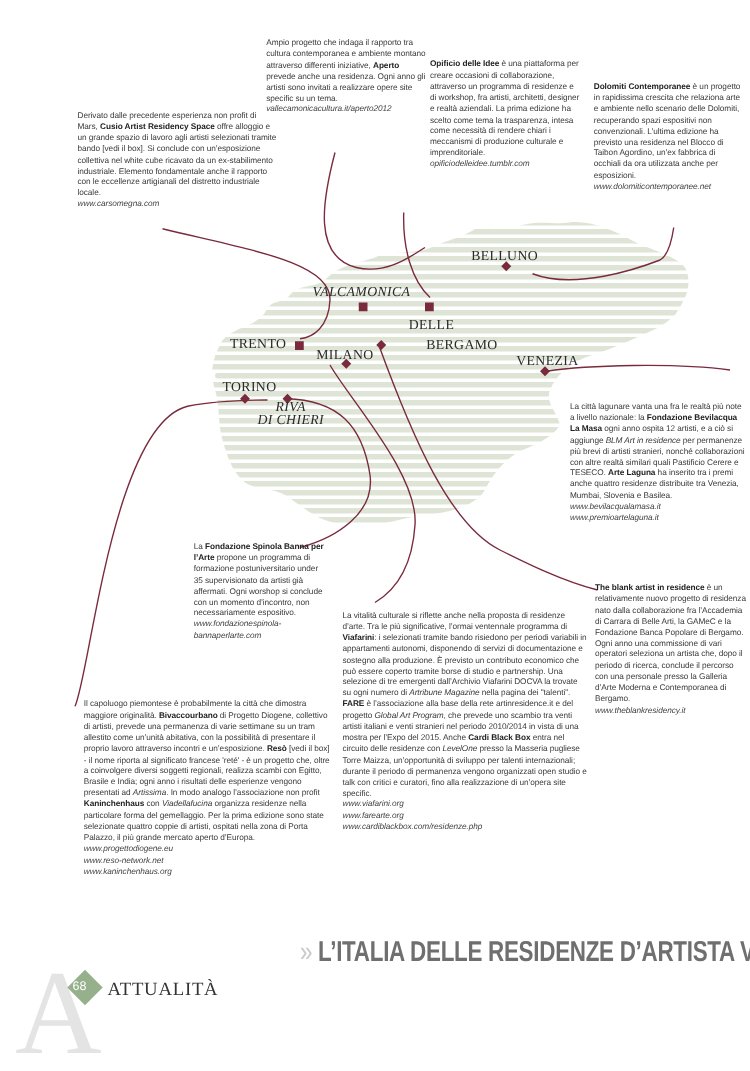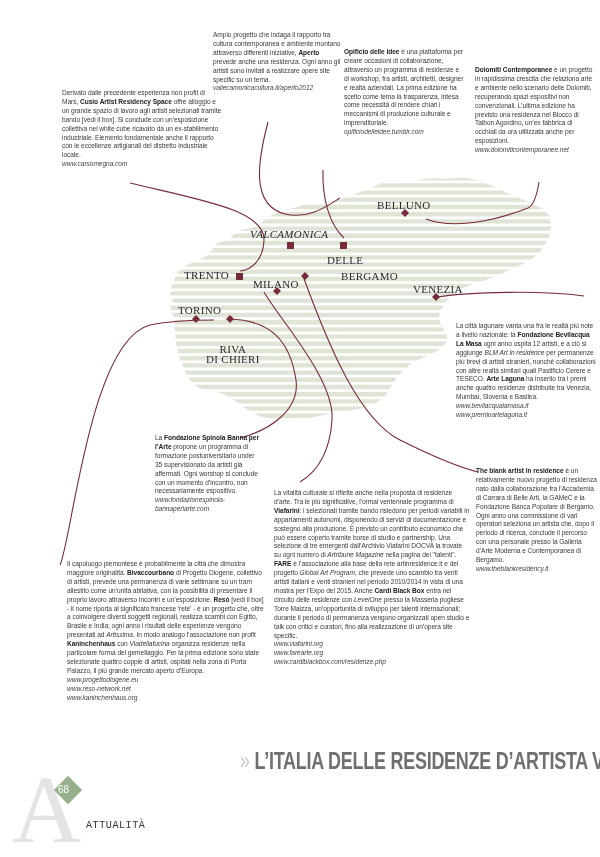--- a/index.html
+++ b/index.html
@@ -16,22 +16,22 @@
   .title { position:absolute; left:240px; top:748px; font-family:"Liberation Sans", sans-serif;
            font-weight:bold; font-size:23px; color:#6f6f6f; letter-spacing:-0.3px;
            transform:scaleX(0.78); transform-origin:left top; white-space:nowrap; }
   .title .chev { color:#c9c9c9; font-weight:normal; margin-right:6px; }
   .bigA { position:absolute; left:12px; top:770px; font-family:"Liberation Serif", serif;
           font-size:96px; color:#e4e4e4; line-height:80px; }
   .pagebadge { position:absolute; left:58px; top:780px; width:20px; height:20px;
                transform:rotate(45deg); background:#95b08a; }
   .pagenum { position:absolute; left:58px; top:780px; width:20px; height:20px; color:#fff;
              font-size:10px; text-align:left; line-height:20px; }
-  .section { position:absolute; left:86px; top:820px; font-family:Liberation Mono, monospace;
-             font-size:10px; color:#333; letter-spacing:0.6px; }
+  .section { position:absolute; left:86px; top:784px; font-family:Liberation Serif, serif;
+             font-size:15px; color:#333; letter-spacing:0.6px; }
 </style>
 </head>
 <body>
 
 <svg id="map" viewBox="0 0 600 857">
   <defs>
     <clipPath id="italyClip">
       <path d="M175,278 C180,262 205,262 212,250 C218,238 225,244 232,236 C240,226 252,232 262,222 C272,212 288,210 300,206 C312,200 330,204 345,198 C358,192 370,190 382,182 C395,178 405,184 418,180 C432,176 445,180 455,178 C472,176 490,184 505,192 C520,200 540,204 548,214 C555,228 548,240 540,252 C530,262 518,266 505,272 C492,278 480,282 468,286 C455,292 445,300 440,312 C436,322 446,330 448,340 C442,350 430,355 418,360 C405,366 395,378 388,392 C380,405 360,410 340,412 C325,414 312,418 300,420 C285,422 270,420 260,416 C248,412 238,402 228,396 C216,390 205,392 196,386 C186,378 182,366 178,352 C174,338 176,324 172,312 C168,298 170,288 175,278 Z"></path>
     </clipPath>
   </defs>
@@ -99,21 +99,21 @@
 </svg>
 
 <div class="city" style="left:250px;top:229px;font-style:italic;">VALCAMONICA</div>
 <div class="city" style="left:327px;top:255px;">DELLE</div>
 <div class="city" style="left:377px;top:200px;">BELLUNO</div>
 <div class="city" style="left:184px;top:270px;">TRENTO</div>
 <div class="city" style="left:253px;top:279px;">MILANO</div>
 <div class="city" style="left:313px;top:271px;margin-left:28px;">BERGAMO</div>
 <div class="city" style="left:413px;top:284px;">VENEZIA</div>
 <div class="city" style="left:178px;top:305px;text-align:right;">TORINO</div>
-<div class="city" style="left:206px;top:344px;white-space:pre-line;">RIVA
+<div class="city" style="left:206px;top:321px;white-space:pre-line;font-style:italic;">RIVA
 DI CHIERI</div>
 
 <div class="blk" style="left:213px;top:31px;width:130px;">
   <span>Ampio progetto che indaga il rapporto tra cultura contemporanea e ambiente montano attraverso differenti iniziative, </span><b>Aperto</b><span> prevede anche una residenza. Ogni anno gli artisti sono invitati a realizzare opere site specific su un tema.</span>
   <a class="url">vallecamonicacultura.it/aperto2012</a>
 </div>
 
 <div class="blk" style="left:62px;top:89px;width:160px;">
   <span>Derivato dalle precedente esperienza non profit di Mars, </span><b>Cusio Artist Residency Space</b><span> offre alloggio e un grande spazio di lavoro agli artisti selezionati tramite bando [vedi il box]. Si conclude con un’esposizione collettiva nel white cube ricavato da un ex-stabilimento industriale. Elemento fondamentale anche il rapporto con le eccellenze artigianali del distretto industriale locale.</span>
   <a class="url">www.carsomegna.com</a>

